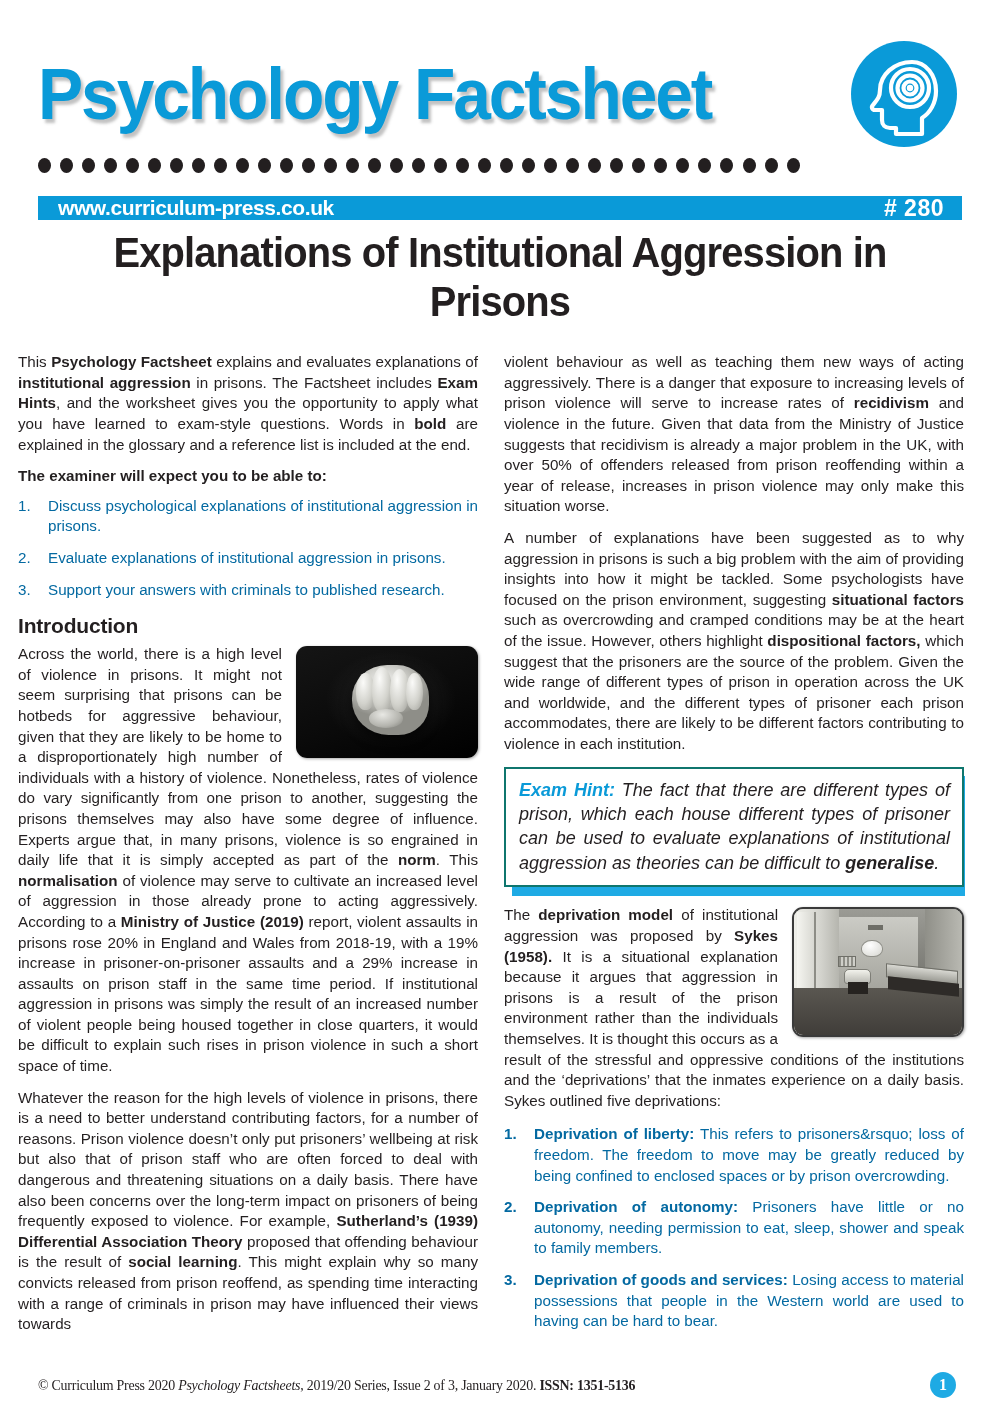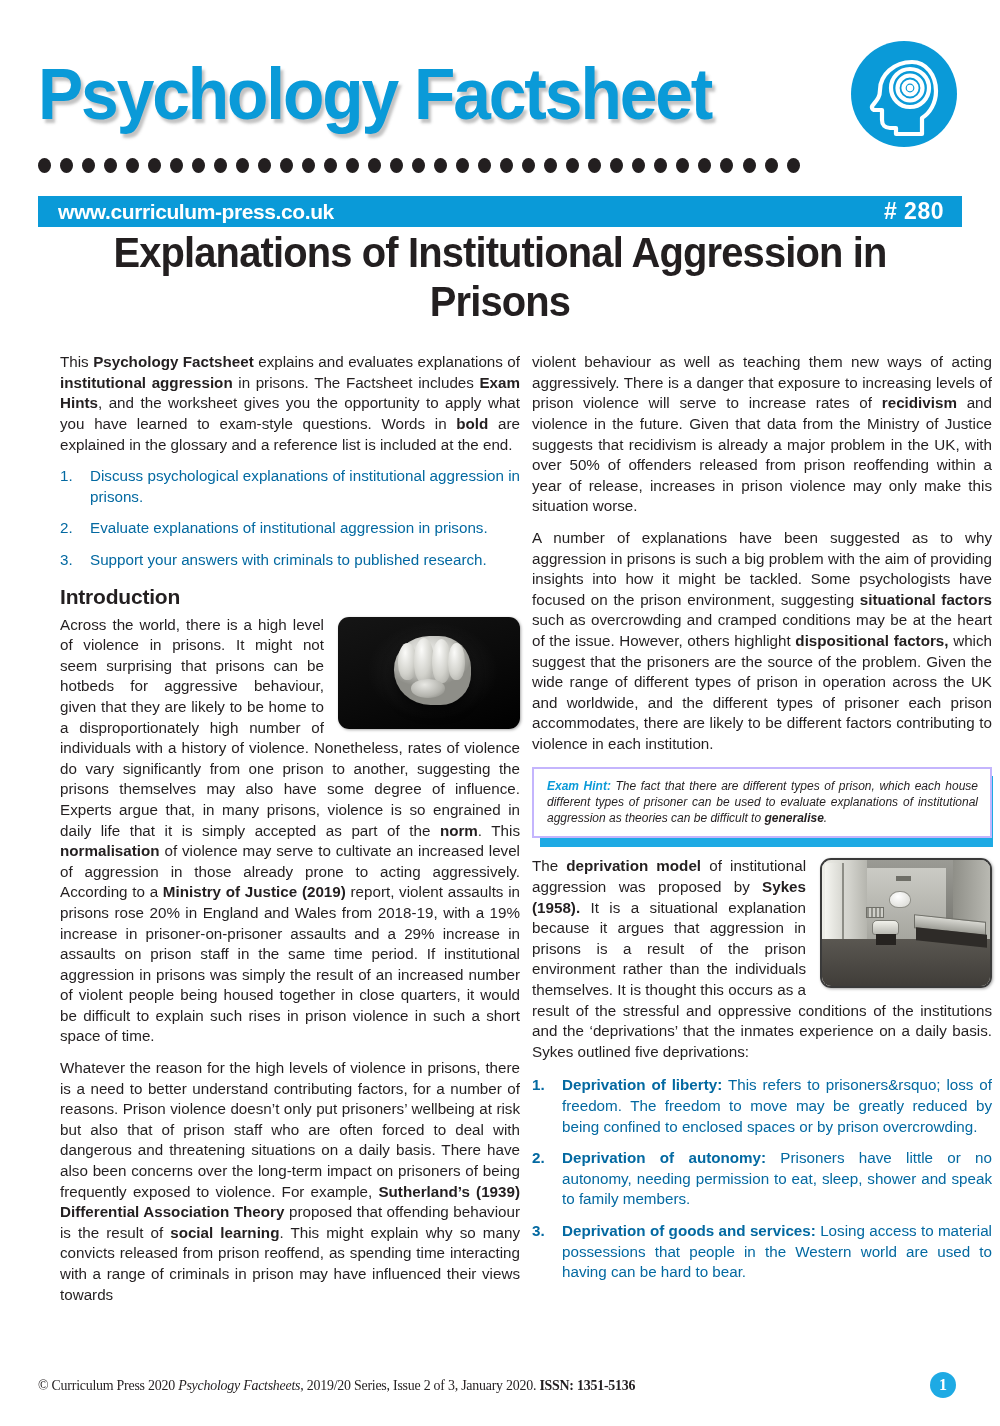--- a/index.html
+++ b/index.html
@@ -54,21 +54,21 @@
     width: 13px;
     height: 15px;
     border-radius: 50%;
     background: #231f20;
   }
   .url-bar {
     position: absolute;
     left: 38px;
     right: 38px;
     top: 196px;
-    height: 31px;
+    height: 24px;
     background: #0a9ad8;
     display: flex;
     align-items: center;
     justify-content: space-between;
     padding: 0 18px 0 20px;
   }
   .url-bar .site-url {
     color: #ffffff;
     font-size: 21px;
     font-weight: bold;
@@ -89,22 +89,22 @@
     line-height: 1.17;
     font-weight: bold;
     letter-spacing: -0.9px;
     color: #231f20;
     transform: scaleX(0.95);
   }
 
   
   .page-body {
     display: flex;
-    gap: 12px;
-    padding: 26px 38px 0 60px;
+    gap: 26px;
+    padding: 26px 38px 0 18px;
   }
   .col { width: 460px; flex: 0 0 460px; }
 
   p.body {
     font-size: 15.2px;
     line-height: 1.355;
     text-align: justify;
     margin: 0 0 11px 0;
     color: #231f20;
     -webkit-hyphens: none;
@@ -259,25 +259,25 @@
     margin: 12px 0 18px 0;
   }
   .exam-hint-shadow {
     position: absolute;
     left: 8px; top: 9px;
     right: -1px; bottom: -9px;
     background: #1eaae4;
   }
   .exam-hint {
     position: relative;
-    border: 2px solid #c4b5fd;
+    border: 2px solid #0f766e;
     background: #ffffff;
     padding: 9px 12px 10px 13px;
     font-style: italic;
-    font-size: 12px;
+    font-size: 18px;
     line-height: 1.36;
     text-align: justify;
     color: #231f20;
   }
   .exam-hint .hint-label {
     color: #0a9ad8;
     font-weight: bold;
     font-style: italic;
   }
 
@@ -380,20 +380,21 @@
 </div>
 
 <h1 class="doc-title">Explanations of Institutional Aggression in Prisons</h1>
 
 <div class="page-body">
 
   <div class="col">
 
     <p class="body">This <b>Psychology Factsheet</b> explains and evaluates explanations of <b>institutional aggression</b> in prisons. The Factsheet includes <b>Exam Hints</b>, and the worksheet gives you the opportunity to apply what you have learned to exam-style questions. Words in <b>bold</b> are explained in the glossary and a reference list is included at the end.</p>
 
+    <p class="body" style="margin-bottom:9px;"><b>The examiner will expect you to be able to:</b></p>
 
     <ol class="numlist">
       <li>Discuss psychological explanations of institutional aggression in prisons.</li>
       <li>Evaluate explanations of institutional aggression in prisons.</li>
       <li>Support your answers with criminals to published research.</li>
     </ol>
 
     <h2 class="section-head">Introduction</h2>
 
     <div class="clearfix">

